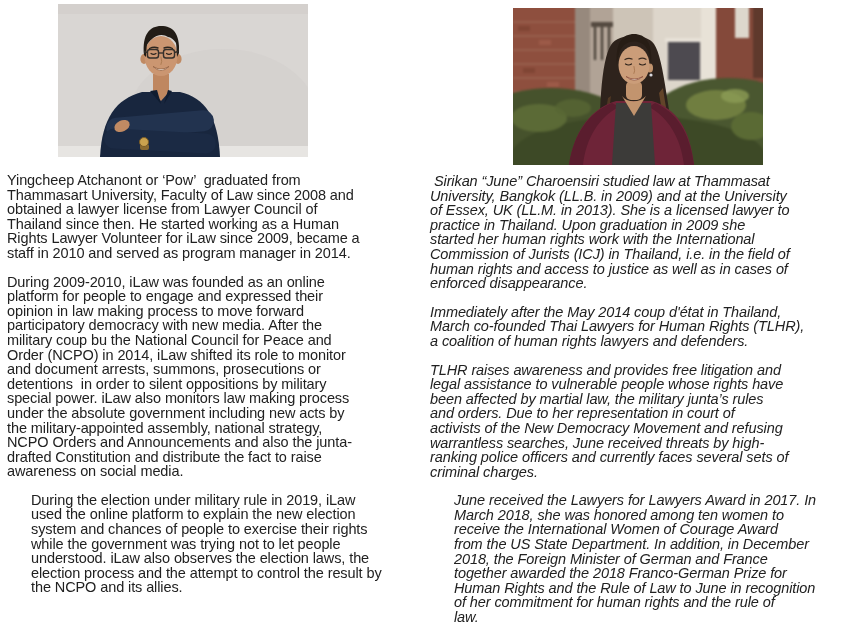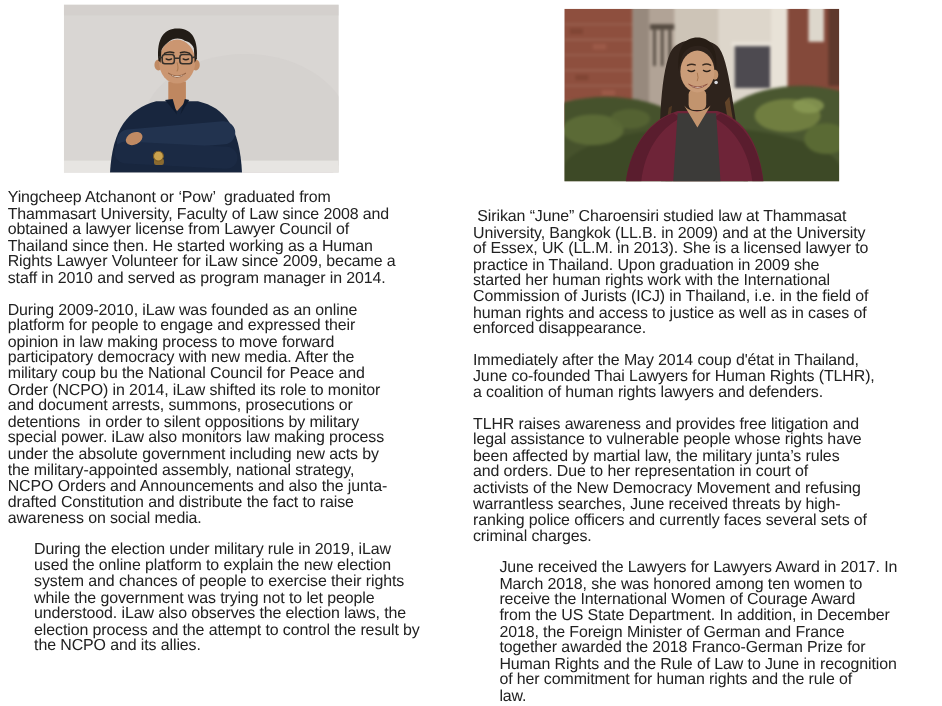--- a/index.html
+++ b/index.html
@@ -9,21 +9,21 @@
   }
   .photo { position:absolute; overflow:hidden; }
   .photo svg { display:block; width:100%; height:100%; }
   .photo-left  { left:58px;  top:4px; width:250px; height:153px; }
   .photo-right { left:513px; top:8px; width:250px; height:157px; }
   .bio {
     position:absolute; color:#212121; font-size:14.5px; line-height:14.6px;
     letter-spacing:-0.1px;
   }
   .bio-left  { left:7px;   top:173px; width:421px; }
-  .bio-right { left:430px; top:190px; width:426px; }
+  .bio-right { left:430px; top:174px; width:426px;font-style:italic; }
   .bio p { margin:0 0 14px 0; white-space:pre-wrap; }
   .bio p:last-child { margin-bottom:0;margin-left:24px; }
   .bgblur { filter: blur(1.3px); }
 </style>
 </head>
 <body>
 
 <div class="page">
 
   <div class="photo photo-left">
@@ -177,21 +177,21 @@
   <div class="bio bio-right">
     <p> Sirikan “June” Charoensiri studied law at Thammasat
 University, Bangkok (LL.B. in 2009) and at the University
 of Essex, UK (LL.M. in 2013). She is a licensed lawyer to
 practice in Thailand. Upon graduation in 2009 she
 started her human rights work with the International
 Commission of Jurists (ICJ) in Thailand, i.e. in the field of
 human rights and access to justice as well as in cases of
 enforced disappearance.</p>
     <p>Immediately after the May 2014 coup d'état in Thailand,
-June co-founded Thai Lawyers for Human Rights (TLHR),
+March co-founded Thai Lawyers for Human Rights (TLHR),
 a coalition of human rights lawyers and defenders.</p>
     <p>TLHR raises awareness and provides free litigation and
 legal assistance to vulnerable people whose rights have
 been affected by martial law, the military junta’s rules
 and orders. Due to her representation in court of
 activists of the New Democracy Movement and refusing
 warrantless searches, June received threats by high-
 ranking police officers and currently faces several sets of
 criminal charges.</p>
     <p>June received the Lawyers for Lawyers Award in 2017. In

